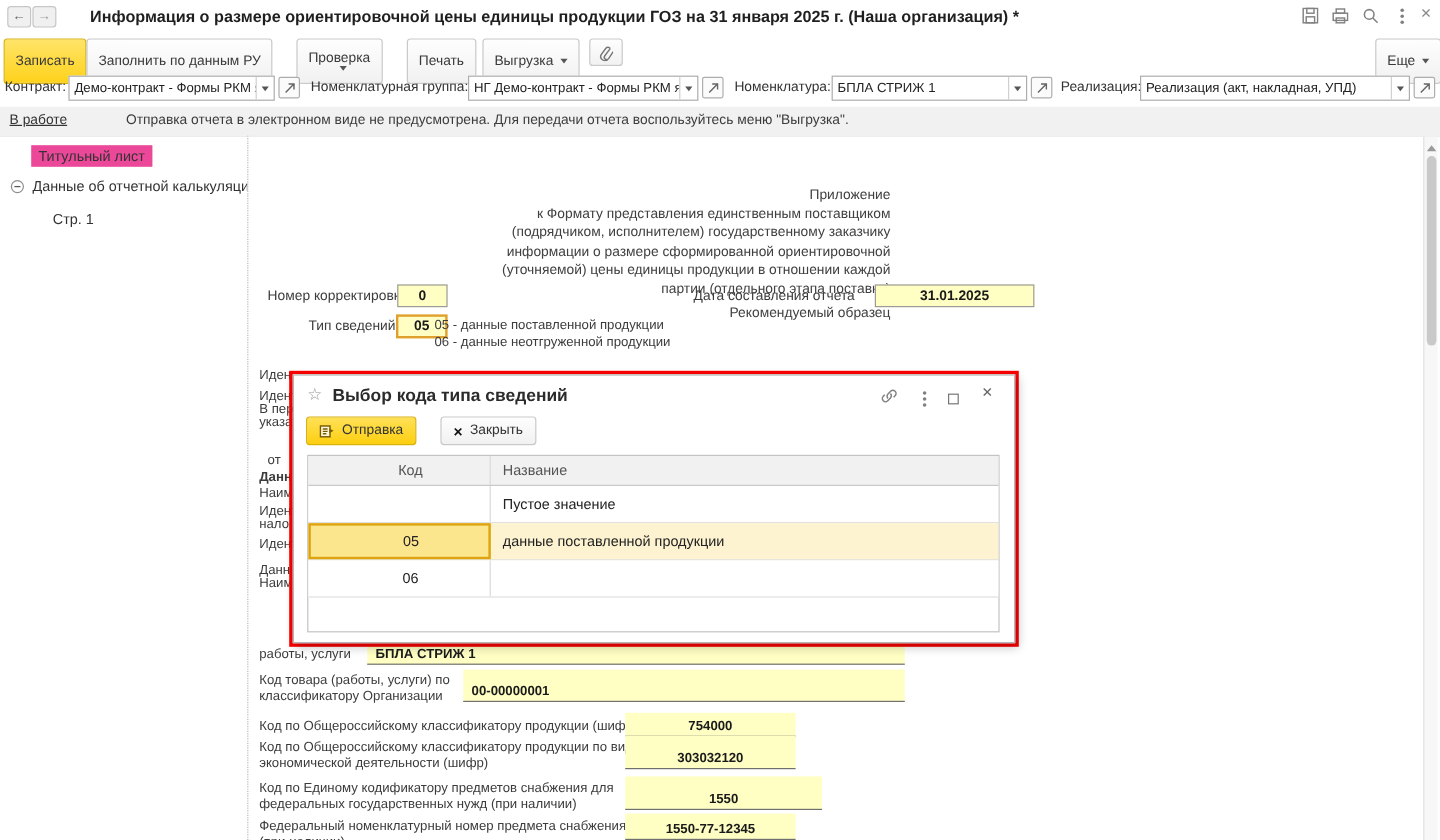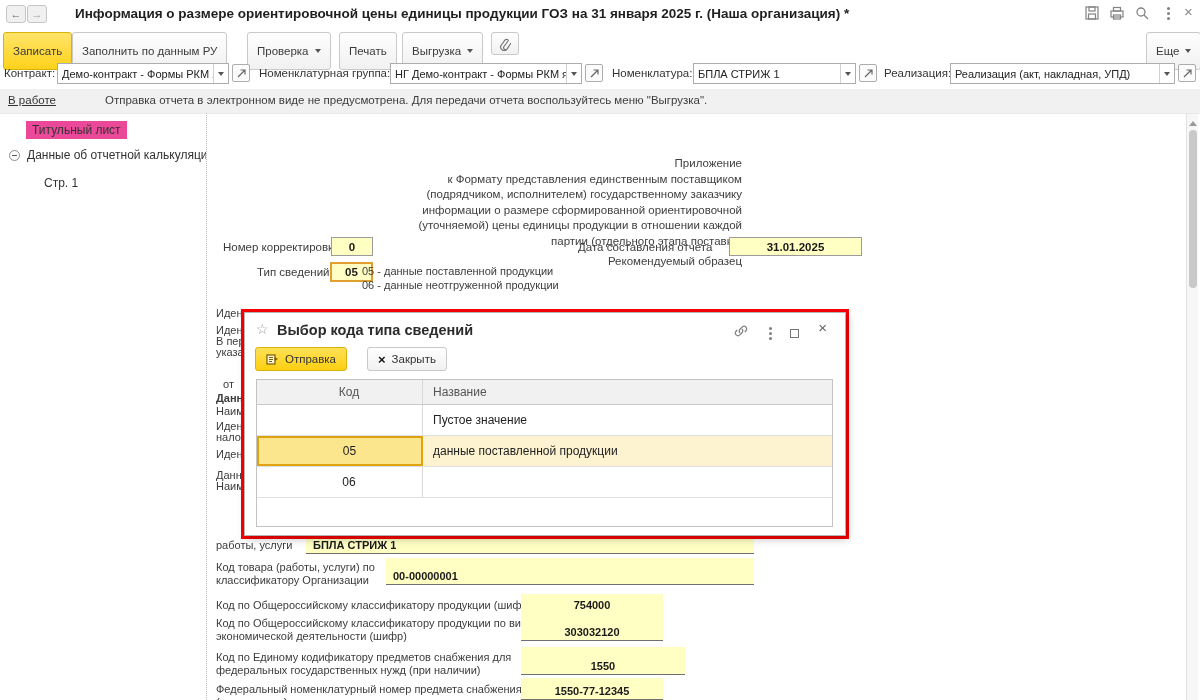--- a/index.html
+++ b/index.html
@@ -82,21 +82,21 @@
 
   .dbtn { position:absolute; top:34px; height:24px; border:1px solid #c9c9c9; border-radius:3px; display:flex;
           align-items:center; font-size:11.5px; color:#333; cursor:pointer; padding:0 10px; background:linear-gradient(#fefefe,#f1f1f1); }
   .dbtn-yellow { background:linear-gradient(#ffe157,#fdcf11); border-color:#d9b20a; }
   .dbtn .ic { margin-right:6px; display:flex; }
   .dbtn .xmark { font-weight:bold; color:#111; margin-right:6px; font-size:13px; }
 
   .dtable { position:absolute; left:11px; top:66px; width:577px; height:148px; border:1px solid #c3c3c3; font-size:12px; }
   .drow { display:flex; height:31px; border-bottom:1px solid #e0e0e0; cursor:pointer; background:#fff; }
   .dhead { display:flex; height:25px; background:#f1f1f1; border-bottom:1px solid #c8c8c8; }
-  .dc1 { width:166px; border-right:1px solid #d9d9d9; display:flex; align-items:center; justify-content:center; color:#222;padding-left:19px; }
+  .dc1 { width:152px; border-right:1px solid #d9d9d9; display:flex; align-items:center; justify-content:center; color:#222;padding-left:19px; }
   .dc2 { flex:1; display:flex; align-items:center; padding-left:10px; color:#222; }
   .dhead .dc1, .dhead .dc2 { color:#555; }
   .rowsel { background:#fdf3d0; }
   .cellsel { background:#fbe58d; border:2px solid #dda310; }
 
   .nowrap { white-space:nowrap; }
 </style>
 </head>
 <body>
 
@@ -130,21 +130,21 @@
       <span class="vdots"></span>
     </div>
   <div class="abs xclose" style="left:1184px; top:5px;">×</div>
 
   <div class="btn btn-yellow" style="left:3px; top:32px;">
     <span>Записать</span>
   </div>
   <div class="btn" style="left:72px; top:32px;">
     <span>Заполнить по данным РУ</span>
   </div>
-  <div class="btn" style="left:247px; top:32px;">
+  <div class="btn" style="left:247px; top:32px;flex-direction:column;">
     <span>Проверка</span>
       <span class="caret"></span>
   </div>
   <div class="btn" style="left:339px; top:32px;">
     <span>Печать</span>
   </div>
   <div class="btn" style="left:402px; top:32px;">
     <span>Выгрузка</span>
       <span class="caret"></span>
   </div>

